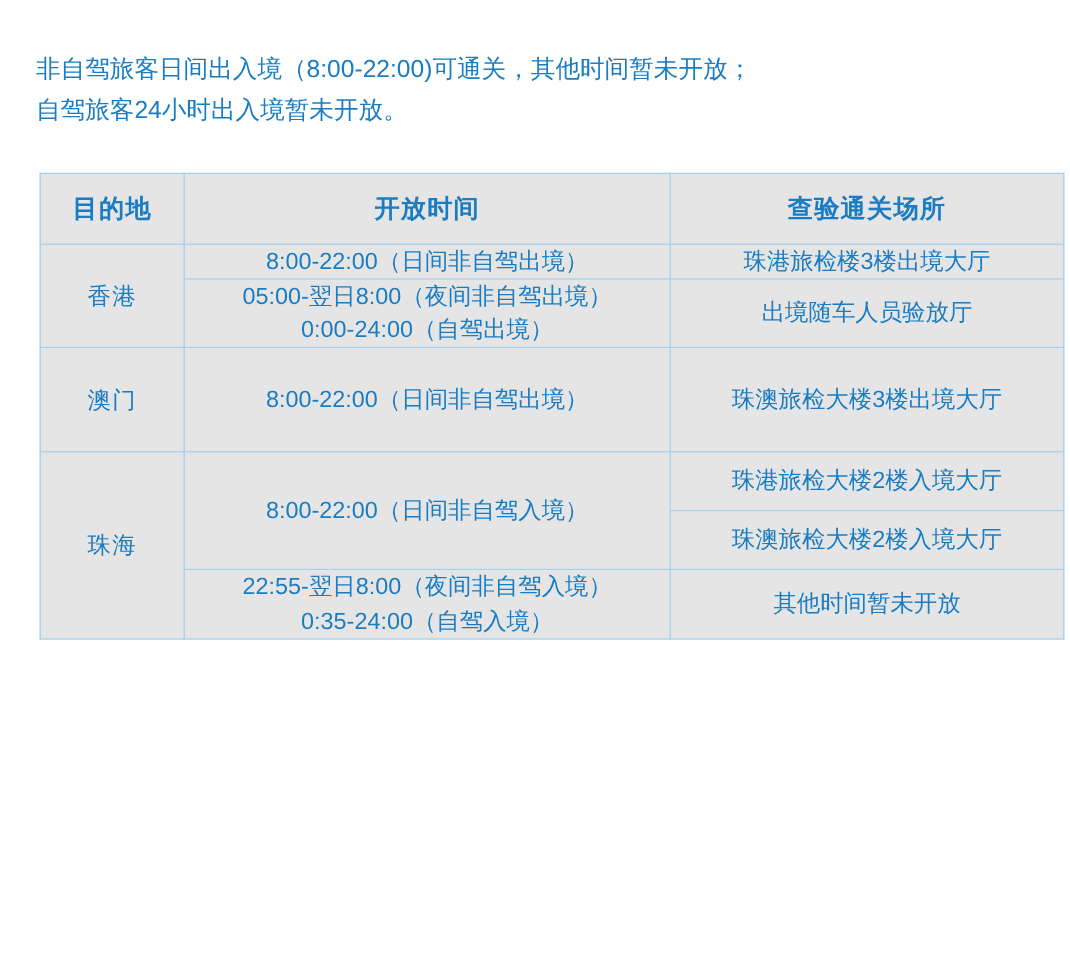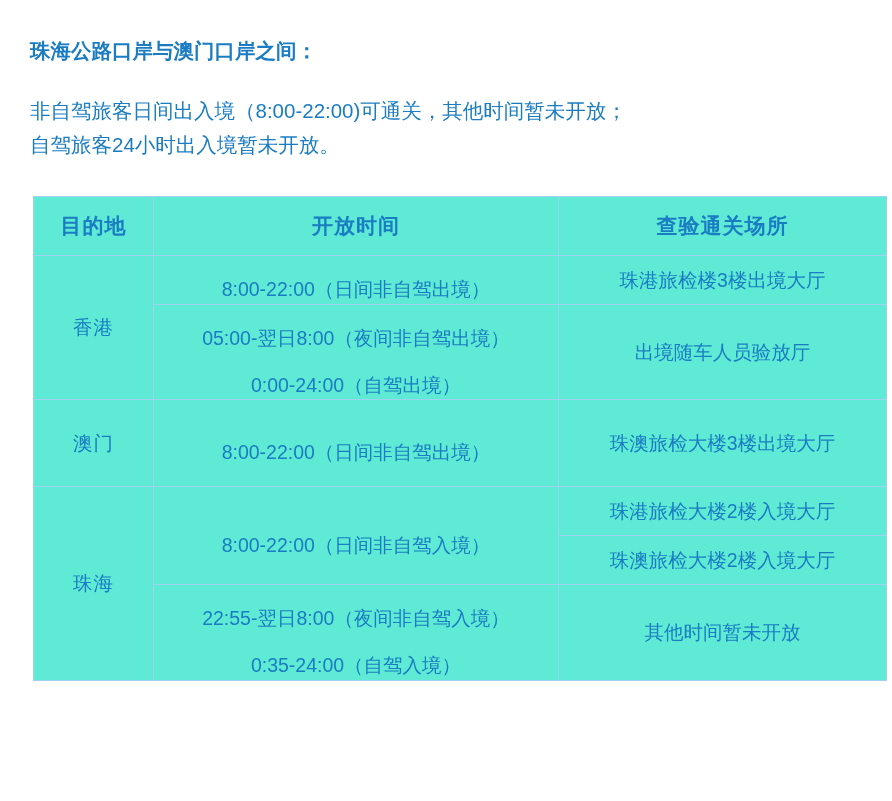--- a/index.html
+++ b/index.html
@@ -37,21 +37,21 @@
   .line.l2 { margin-top: 21px; }
   .line.l3 { margin-top: 28px; }
   .line.l4 { margin-top: 2px; }
 
   table.schedule {
     margin-top: 36px;
     margin-left: 3px;
     border-collapse: collapse;
     width: 853px;
     table-layout: fixed;
-    background: #5eead4;
+    background: #e5e5e5;
     padding-left: 20px;
   }
   table.schedule td, table.schedule th {
     border: 1px solid #9ed2ef;
     padding: 0;
     color: #1a7cc2;
     text-align: center;
     vertical-align: middle;
     font-size: 19.5px;
     font-weight: normal;
@@ -71,29 +71,28 @@
     font-size: 21px;
     letter-spacing: 1px;
   }
   td.cell {
     padding: 10px 8px;
     line-height: 1.45;
   }
   td.cell .sub {
     display: block;
   }
-  .nowrap { white-space: nowrap; margin-top: 19px; }
+  .nowrap { white-space: nowrap; }
 </style>
 </head>
 <body>
 
 <div class="page">
 
   <div class="intro">
-    <div class="line bold l2">珠海公路口岸与澳门口岸之间：</div>
     <div class="line l3">非自驾旅客日间出入境（8:00-22:00)可通关，其他时间暂未开放；</div>
     <div class="line l4">自驾旅客24小时出入境暂未开放。</div>
   </div>
 
   <table class="schedule">
     <colgroup>
       <col class="col-dest">
       <col class="col-time">
       <col class="col-place">
     </colgroup>

